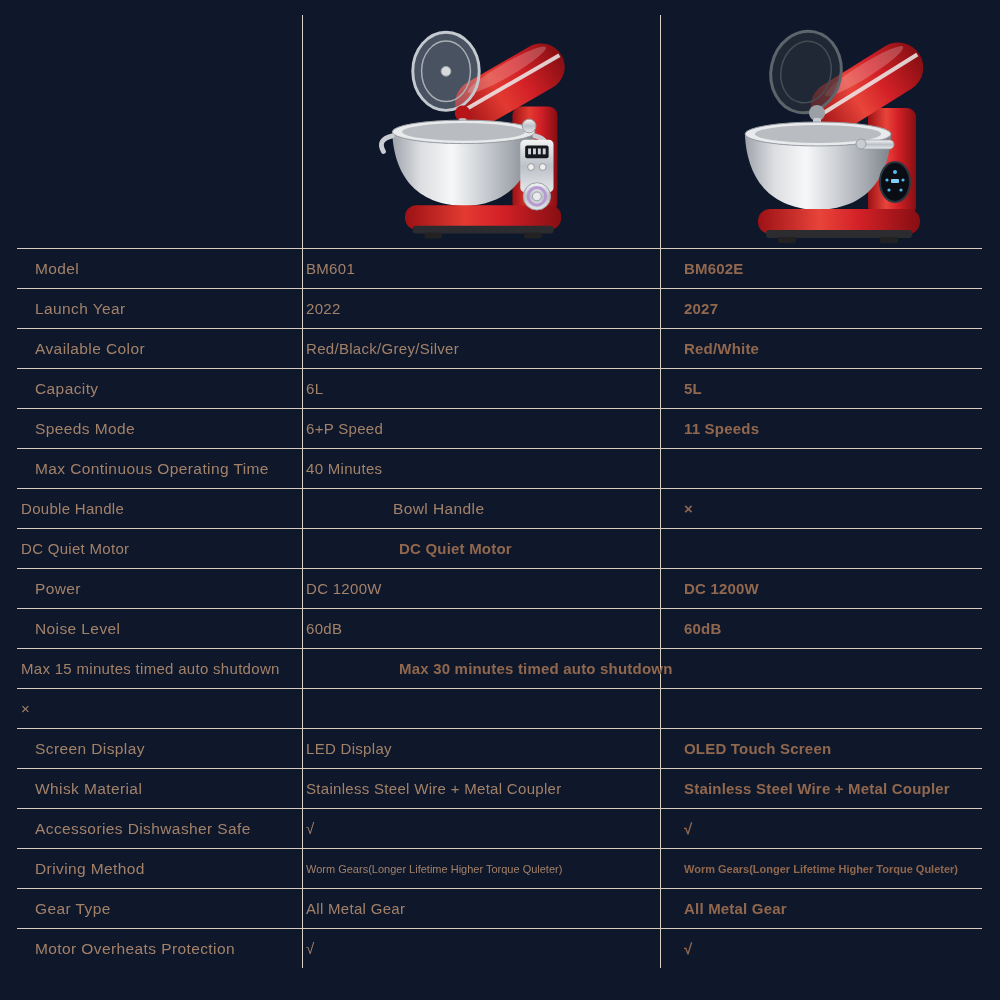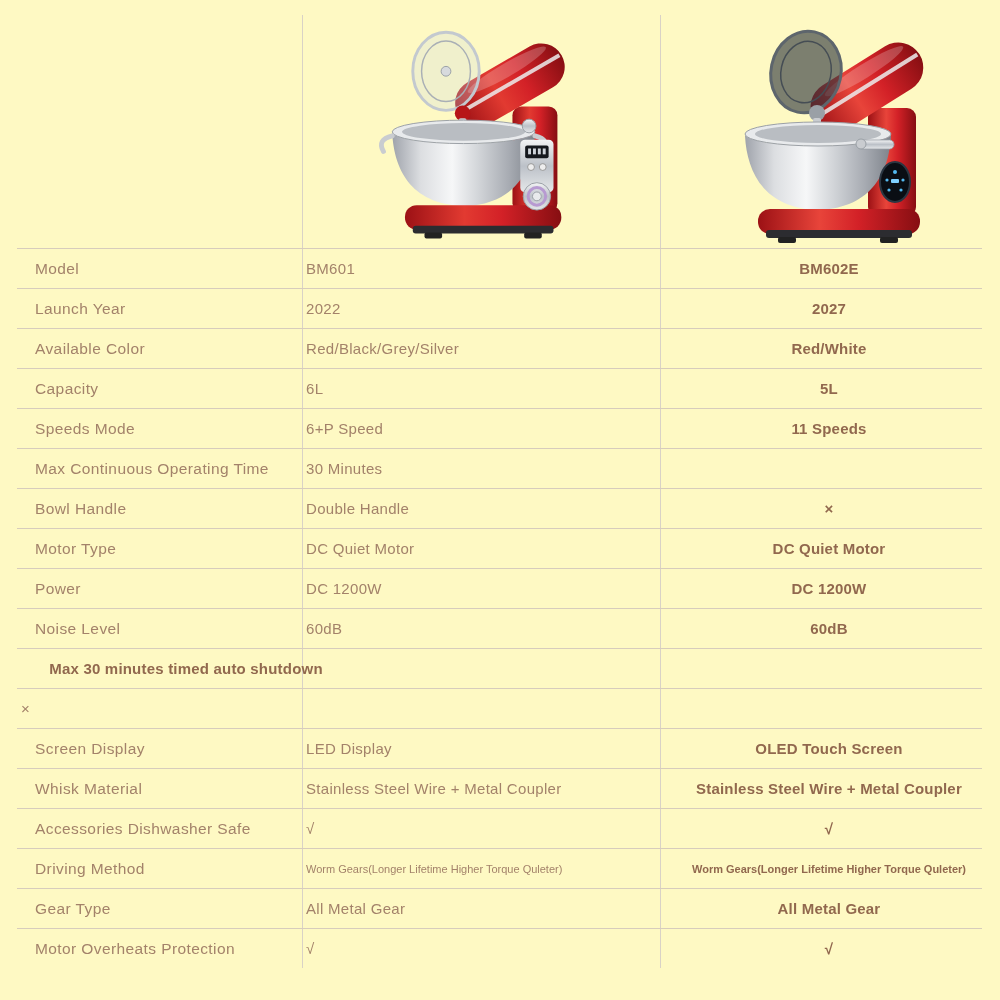--- a/index.html
+++ b/index.html
@@ -1,33 +1,33 @@
 <!DOCTYPE html>
 <html><head>
 <meta charset="utf-8">
 <style>
   html,body{margin:0;padding:0;background:#fff;}
   .canvas{
-    position:relative;width:1000px;height:1000px;background:#fef9c3;
+    position:relative;width:1000px;height:1000px;background:#0f172a;
     font-family:"Liberation Sans",sans-serif;overflow:hidden;
   }
   .vline{position:absolute;top:15px;width:1px;height:953px;background:#d9d2c6;}
   .vline.left{left:302px;}
   .vline.right{left:660px;}
 
   .product-img{position:absolute;}
   .product-img.a{left:360px;top:10px;}
   .product-img.b{left:714px;top:10px;}
 
   .spec-table{position:absolute;top:248px;left:17px;width:965px;}
   .row{display:flex;height:40px;align-items:center;border-top:1px solid #d7ccbc;box-sizing:border-box;}
   .cell{white-space:nowrap;overflow:hidden;box-sizing:border-box;}
   .cell.label{width:285px;padding-left:18px;color:#a3826a;font-size:15.5px;letter-spacing:.4px;}
   .cell.v1{width:358px;padding-left:4px;color:#a3826a;font-size:15px;letter-spacing:.3px;}
-  .cell.v2{width:322px;padding-left:16px;color:#91684e;font-size:15px;font-weight:bold;letter-spacing:.2px;text-align:center;}
+  .cell.v2{width:322px;padding-left:24px;color:#91684e;font-size:15px;font-weight:bold;letter-spacing:.2px;}
   .row.small .cell.v1{font-size:11px;letter-spacing:0;}
   .row.small .cell.v2{font-size:11px;letter-spacing:0;}
 </style>
 </head>
 <body>
 
 <div class="canvas">
 
   <div class="vline left"></div>
   <div class="vline right"></div>
@@ -199,43 +199,43 @@
       <span class="cell v1">6L</span>
       <span class="cell v2">5L</span>
     </div>
     <div class="row">
       <span class="cell label">Speeds Mode</span>
       <span class="cell v1">6+P Speed</span>
       <span class="cell v2">11 Speeds</span>
     </div>
     <div class="row">
       <span class="cell label">Max Continuous Operating Time</span>
-      <span class="cell v1">30 Minutes</span>
-    </div>
-    <div class="row">
+      <span class="cell v1">40 Minutes</span>
+    </div>
+    <div class="row">
+      <span class="cell v1">Double Handle</span>
       <span class="cell label">Bowl Handle</span>
-      <span class="cell v1">Double Handle</span>
       <span class="cell v2">×</span>
     </div>
     <div class="row">
-      <span class="cell label">Motor Type</span>
       <span class="cell v1">DC Quiet Motor</span>
       <span class="cell v2">DC Quiet Motor</span>
     </div>
     <div class="row">
       <span class="cell label">Power</span>
       <span class="cell v1">DC 1200W</span>
       <span class="cell v2">DC 1200W</span>
     </div>
     <div class="row">
       <span class="cell label">Noise Level</span>
       <span class="cell v1">60dB</span>
       <span class="cell v2">60dB</span>
     </div>
     <div class="row">
+      <span class="cell v1">Max 15 minutes timed auto shutdown</span>
       <span class="cell v2">Max 30 minutes timed auto shutdown</span>
     </div>
     <div class="row">
       <span class="cell v1">×</span>
     </div>
     <div class="row">
       <span class="cell label">Screen Display</span>
       <span class="cell v1">LED Display</span>
       <span class="cell v2">OLED Touch Screen</span>
     </div>

